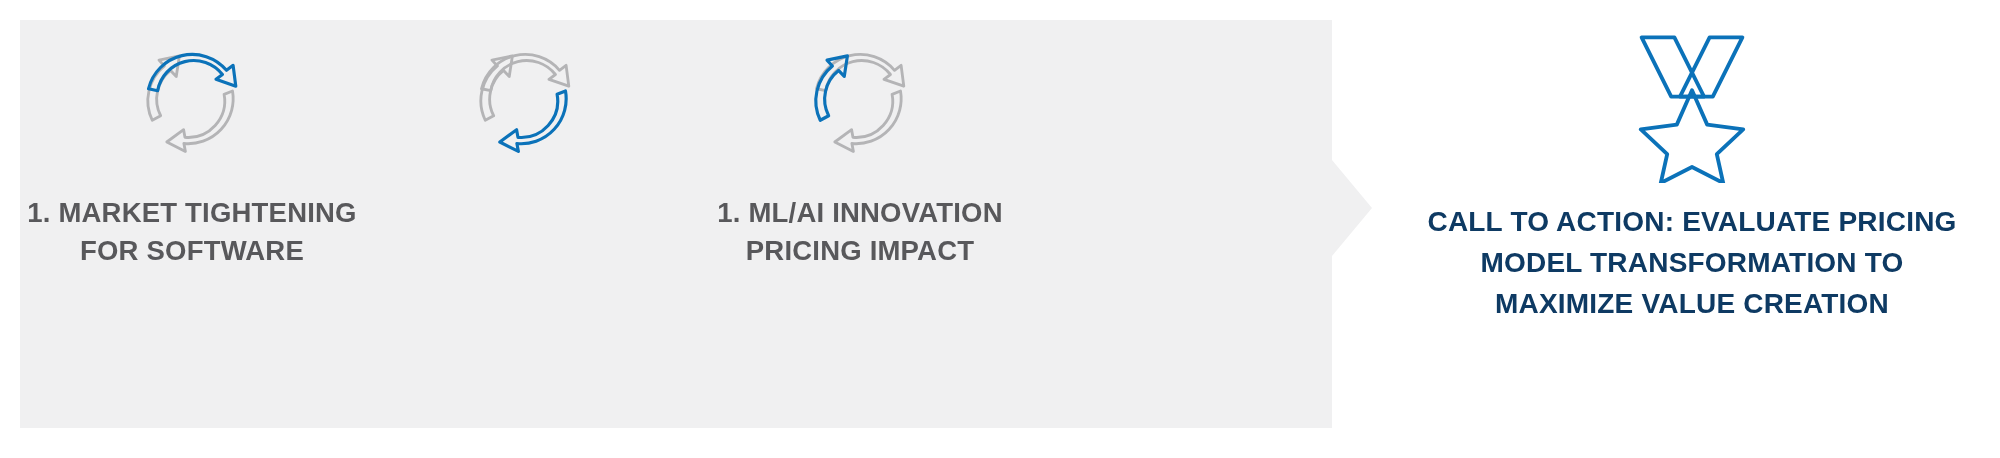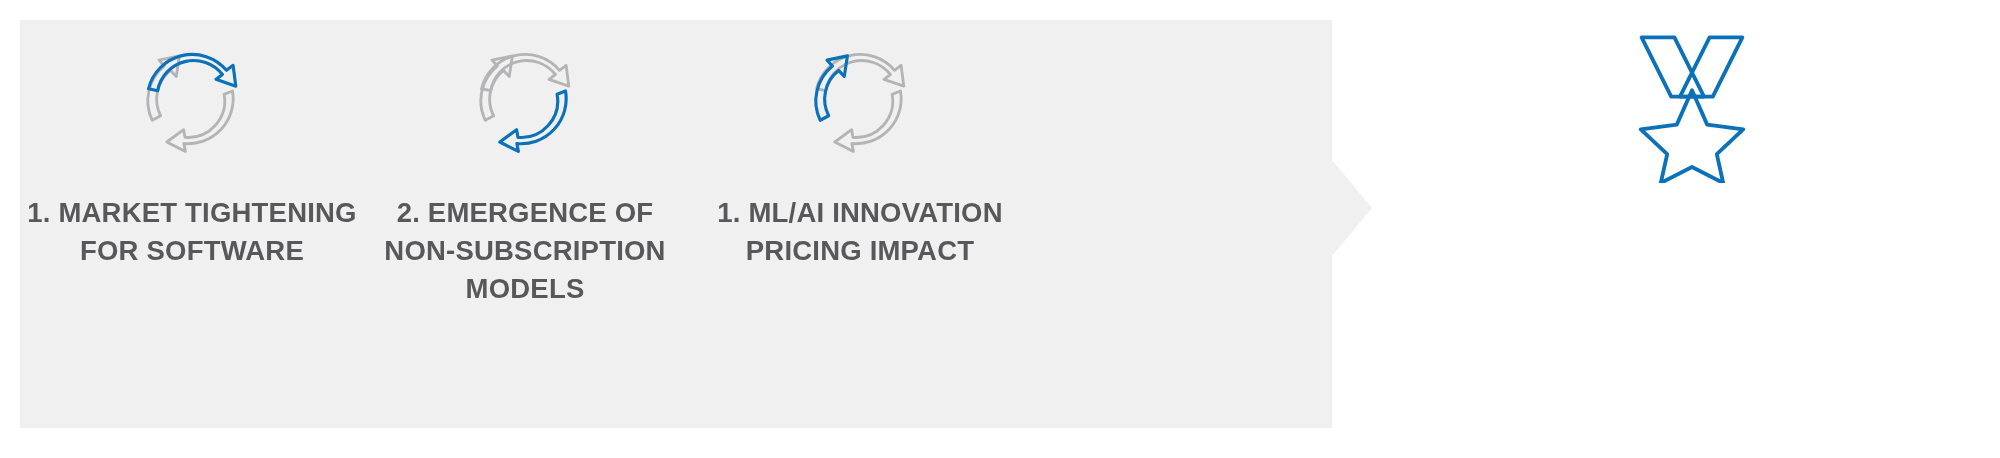--- a/index.html
+++ b/index.html
@@ -97,23 +97,20 @@
     <div class="step-icon">
       <svg width="150" height="150" viewBox="0 0 100 100">
 
         <path d="M23.5 63.5 A30 30 0 0 1 31.6 27.3 L28.0 23.4 L41.6 20.6 L39.5 34.3 L35.7 30.3 A24.4 24.4 0 0 0 29.1 60.5 Z" fill="none" stroke="#b4b4b6" stroke-width="1.9" stroke-linejoin="round"></path>
 
         <path d="M21.0 42.5 A30 30 0 0 1 73.0 30.2 L77.4 26.9 L79.2 40.8 L66.0 36.2 L70.3 33.0 A24.4 24.4 0 0 0 27.1 43.8 Z" fill="none" stroke="#b4b4b6" stroke-width="1.9" stroke-linejoin="round"></path>
 
         <path d="M77.0 44.0 A30 30 0 0 1 44.6 79.0 L45.6 84.3 L33.2 78.0 L44.4 69.8 L45.3 74.9 A24.4 24.4 0 0 0 71.4 46.2 Z" fill="none" stroke="#0b72b9" stroke-width="2.1" stroke-linejoin="round"></path>
       </svg>
     </div>
-    <div class="step-label">2. EMERGENCE OF
-NON-SUBSCRIPTION
-MODELS</div>
   </div>
 
   <div class="step" id="step3">
     <div class="step-icon">
       <svg width="150" height="150" viewBox="0 0 100 100">
 
         <path d="M21.0 42.5 A30 30 0 0 1 73.0 30.2 L77.4 26.9 L79.2 40.8 L66.0 36.2 L70.3 33.0 A24.4 24.4 0 0 0 27.1 43.8 Z" fill="none" stroke="#b4b4b6" stroke-width="1.9" stroke-linejoin="round"></path>
 
         <path d="M77.0 44.0 A30 30 0 0 1 44.6 79.0 L45.6 84.3 L33.2 78.0 L44.4 69.8 L45.3 74.9 A24.4 24.4 0 0 0 71.4 46.2 Z" fill="none" stroke="#b4b4b6" stroke-width="1.9" stroke-linejoin="round"></path>
 
@@ -130,15 +127,18 @@
         <g fill="none" stroke="#0b72b9" stroke-width="2.4" stroke-linejoin="round" stroke-linecap="round">
 
           <path d="M6.5 9 H27 L45.5 46 H25 Z"></path>
 
           <path d="M69.5 9 H49 L30.5 46 H51 Z"></path>
 
           <path d="M38 42 L47.5 63.5 L70 66.5 L53.5 82 L57.5 100 L38 90 L18.5 100 L22.5 82 L6 66.5 L28.5 63.5 Z"></path>
         </g>
       </svg>
     </div>
+    <div id="cta-text">CALL TO ACTION: EVALUATE PRICING
+MODEL TRANSFORMATION TO
+MAXIMIZE VALUE CREATION</div>
   </div>
 
 </div>
 
 </body></html>

